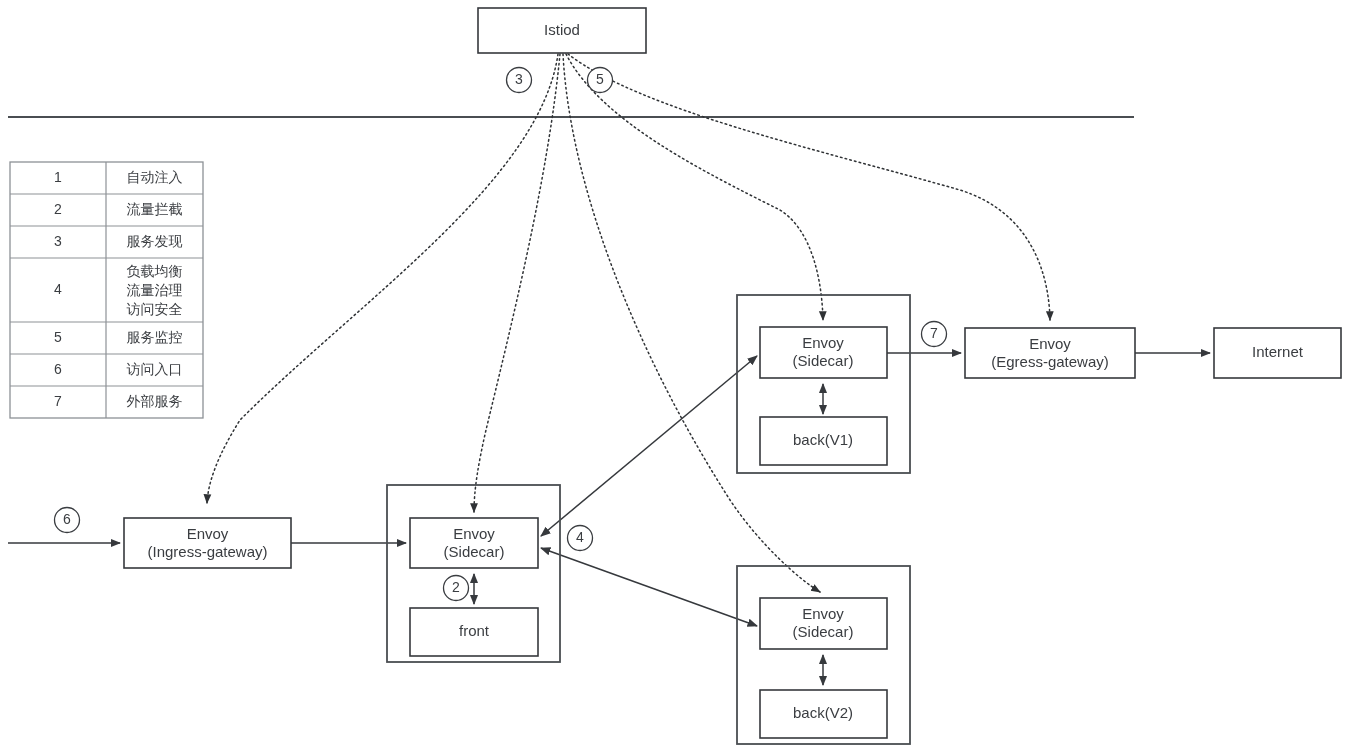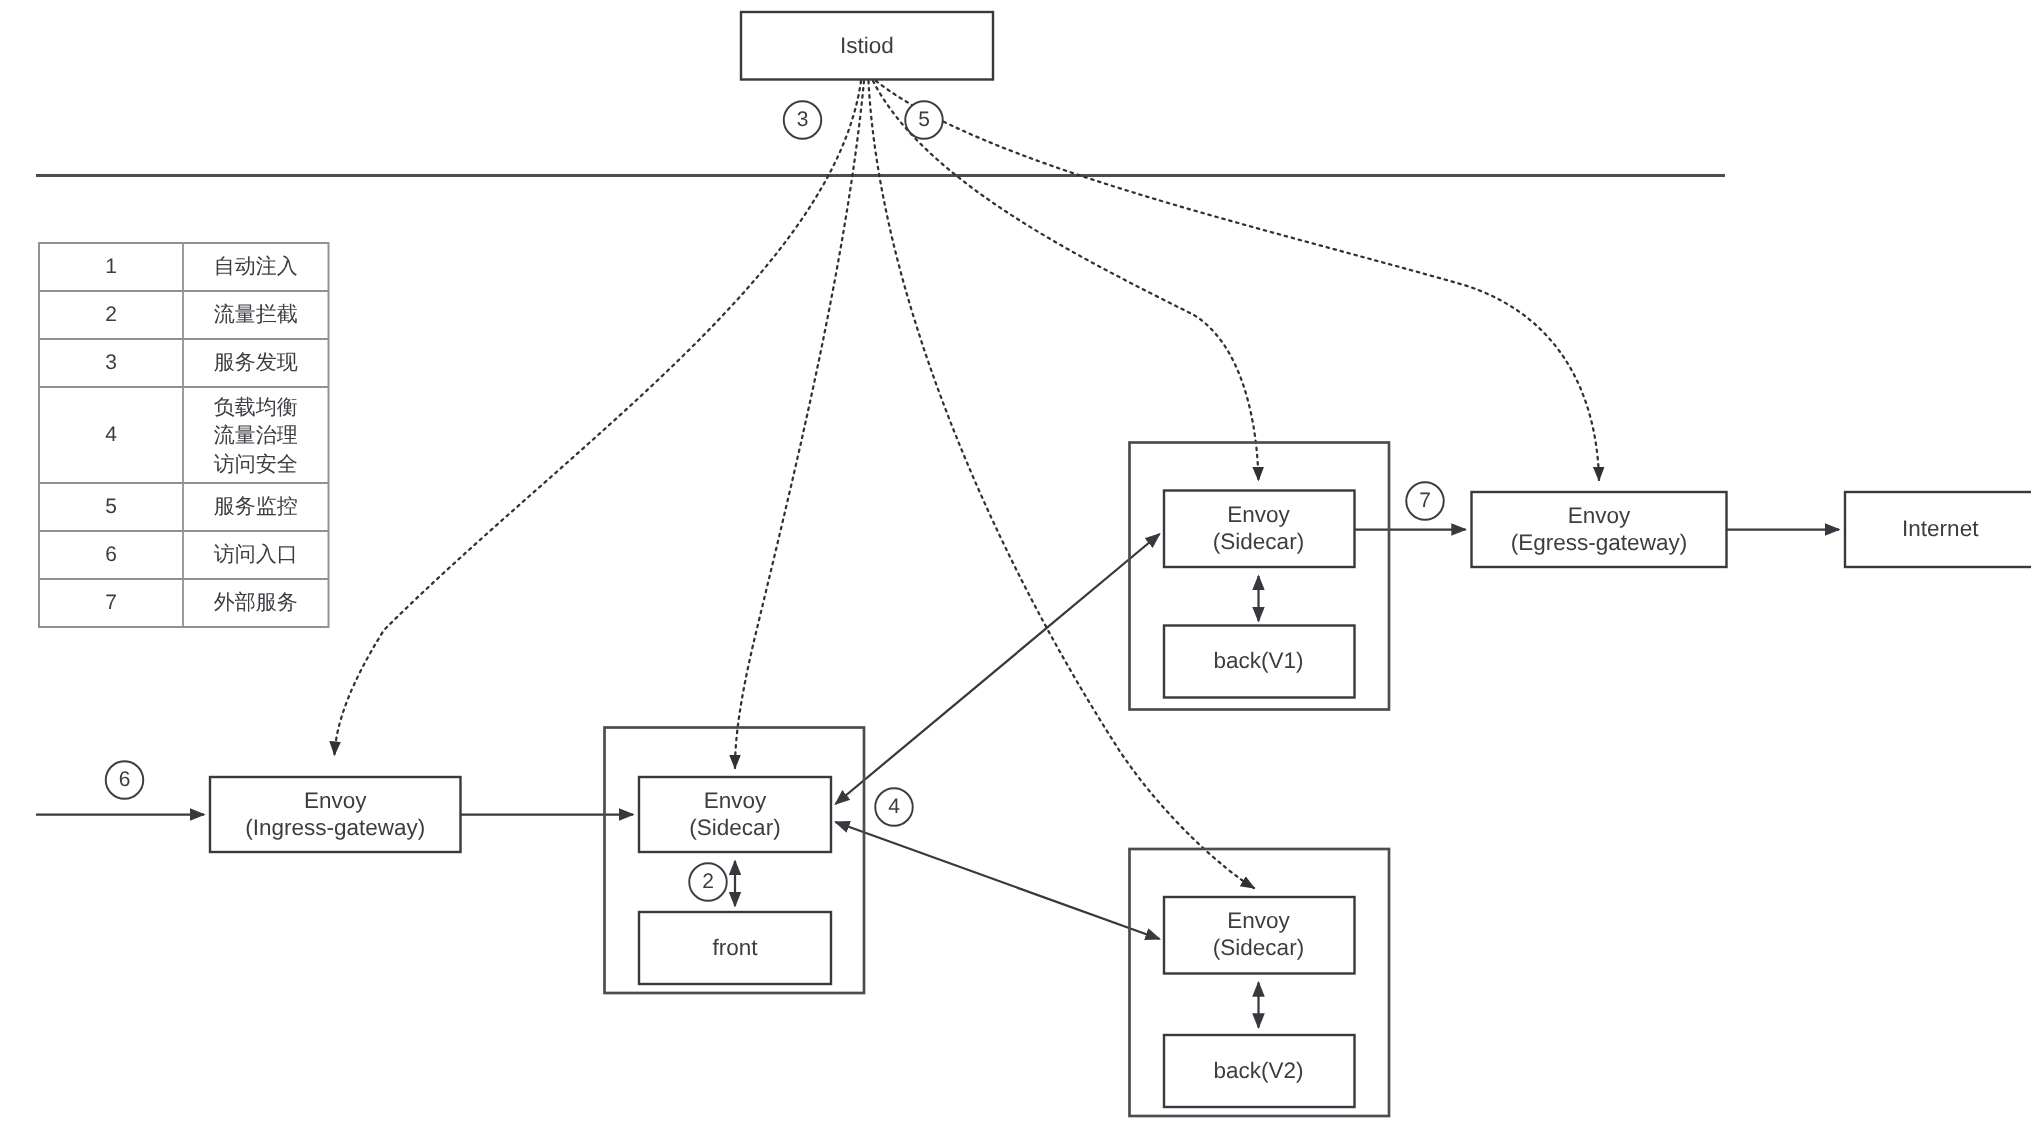--- a/index.html
+++ b/index.html
@@ -9,21 +9,21 @@
   }
   body {
     width: 1354px;
     height: 754px;
     font-family: "Liberation Sans", "DejaVu Sans", sans-serif;
     overflow: hidden;
     position: relative;
   }
   #diagram-root {
     position: absolute;
-    left: 16px;
+    left: 0;
     top: 0;
     width: 1196px;
     height: 754px;
   }
   svg {
     display: block;
   }
   .node-box {
     fill: #ffffff;
     stroke: #36393d;

